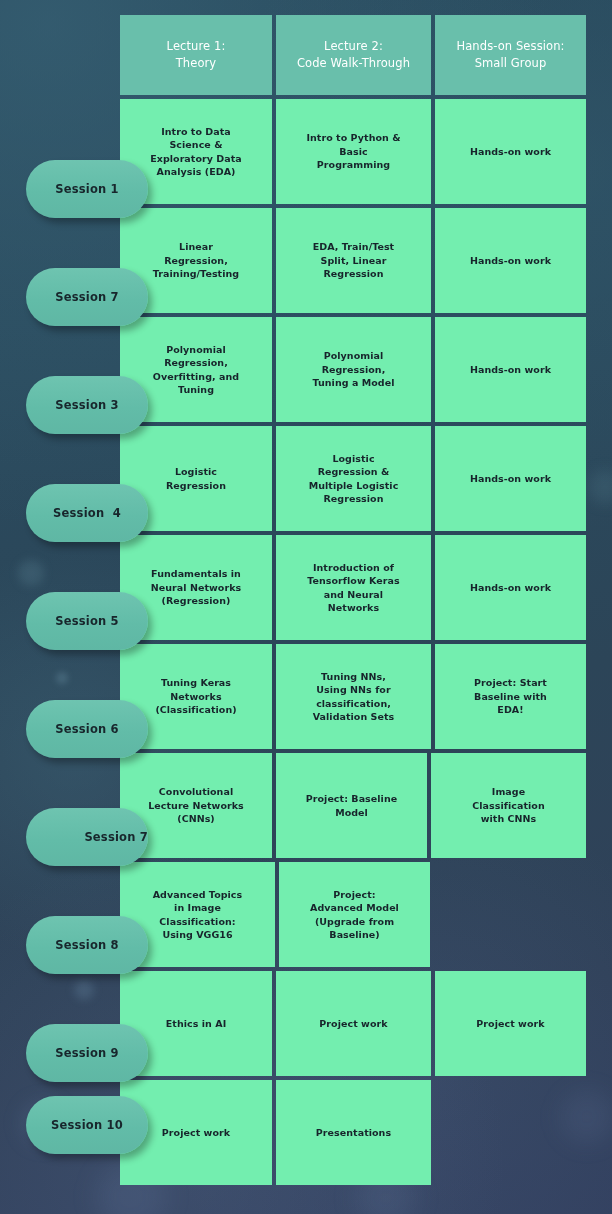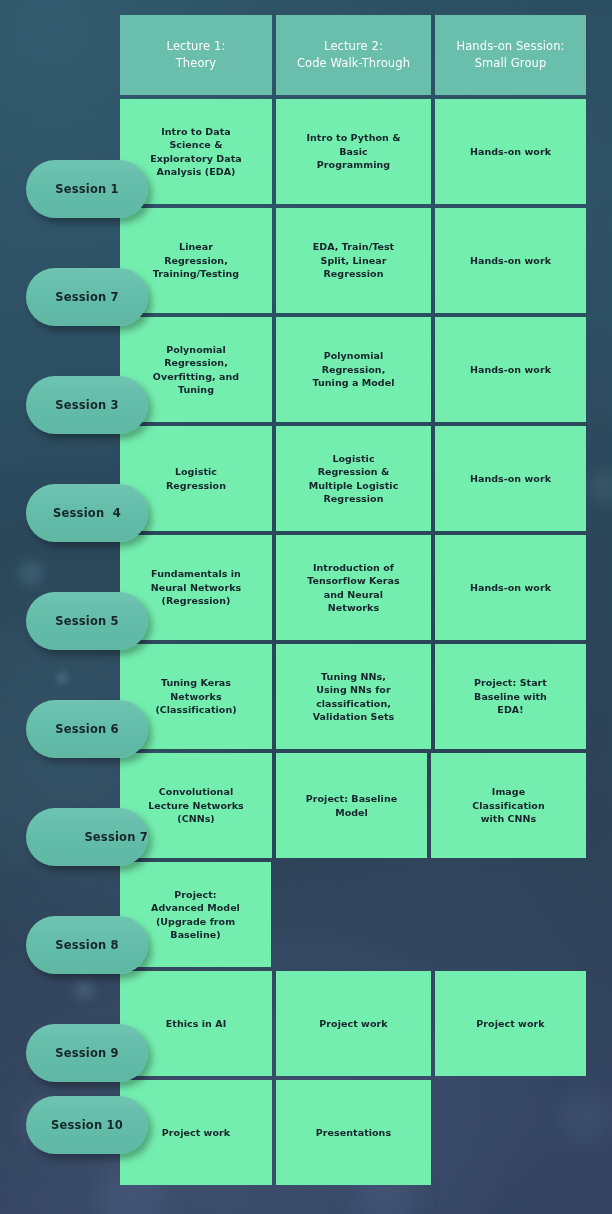--- a/index.html
+++ b/index.html
@@ -248,20 +248,26 @@
 Model</span>
         </div>
       <div class="cell c2">
           <span class="cell-text">Image
 Classification
 with CNNs</span>
         </div>
     </div>
 
     <div class="row body-row">
+      <div class="cell c2">
+          <span class="cell-text">Advanced Topics
+in Image
+Classification:
+Using VGG16</span>
+        </div>
       <div class="cell c3">
           <span class="cell-text">Project:
 Advanced Model
 (Upgrade from
 Baseline)</span>
         </div>
     </div>
 
     <div class="row body-row">
       <div class="cell c1">

